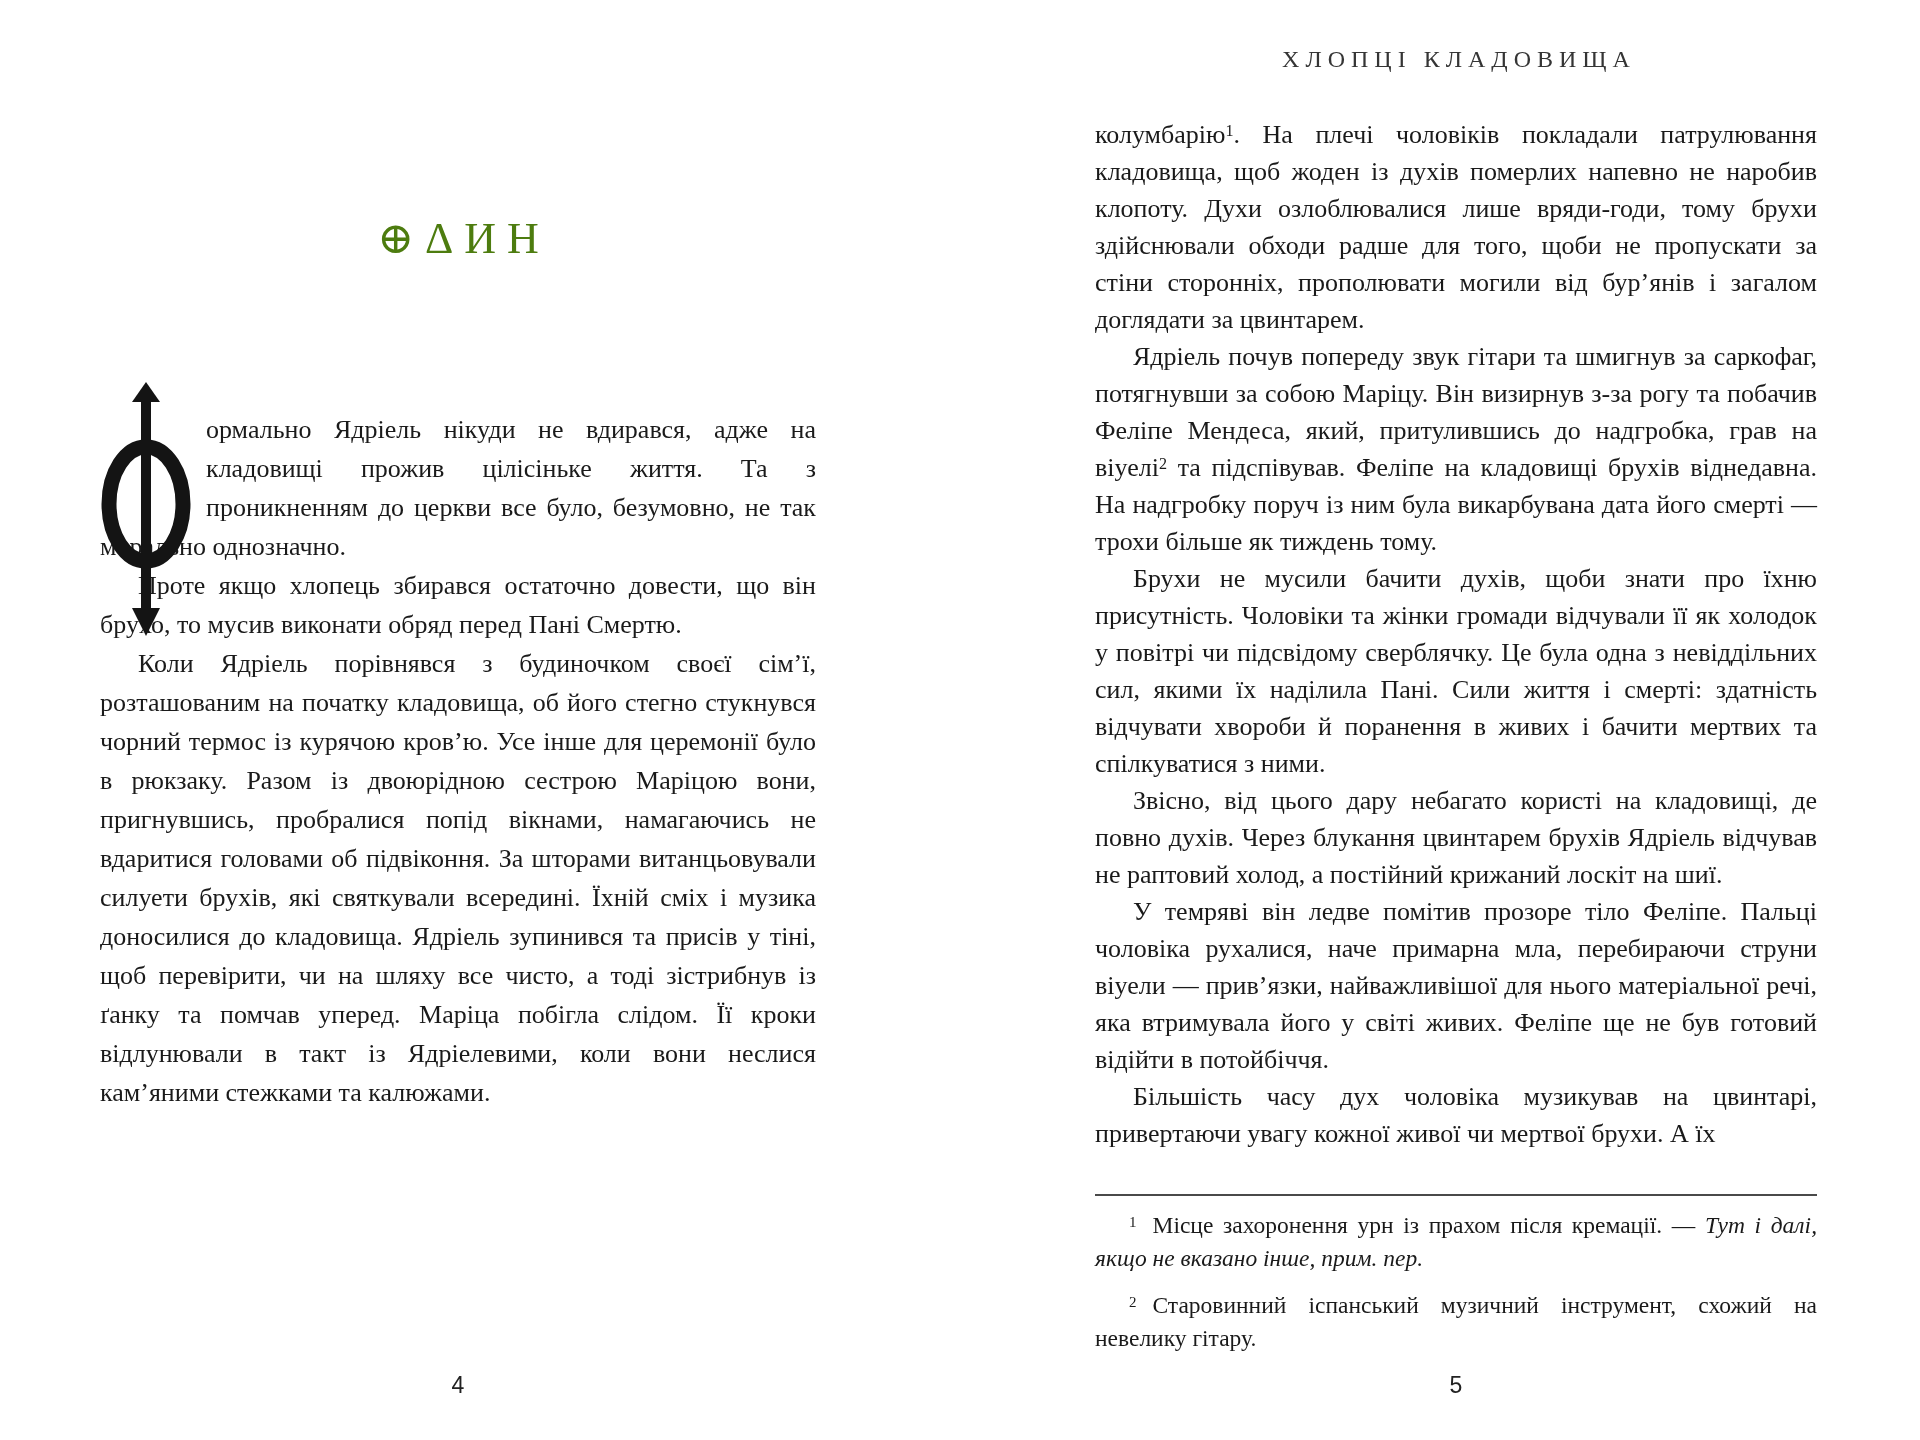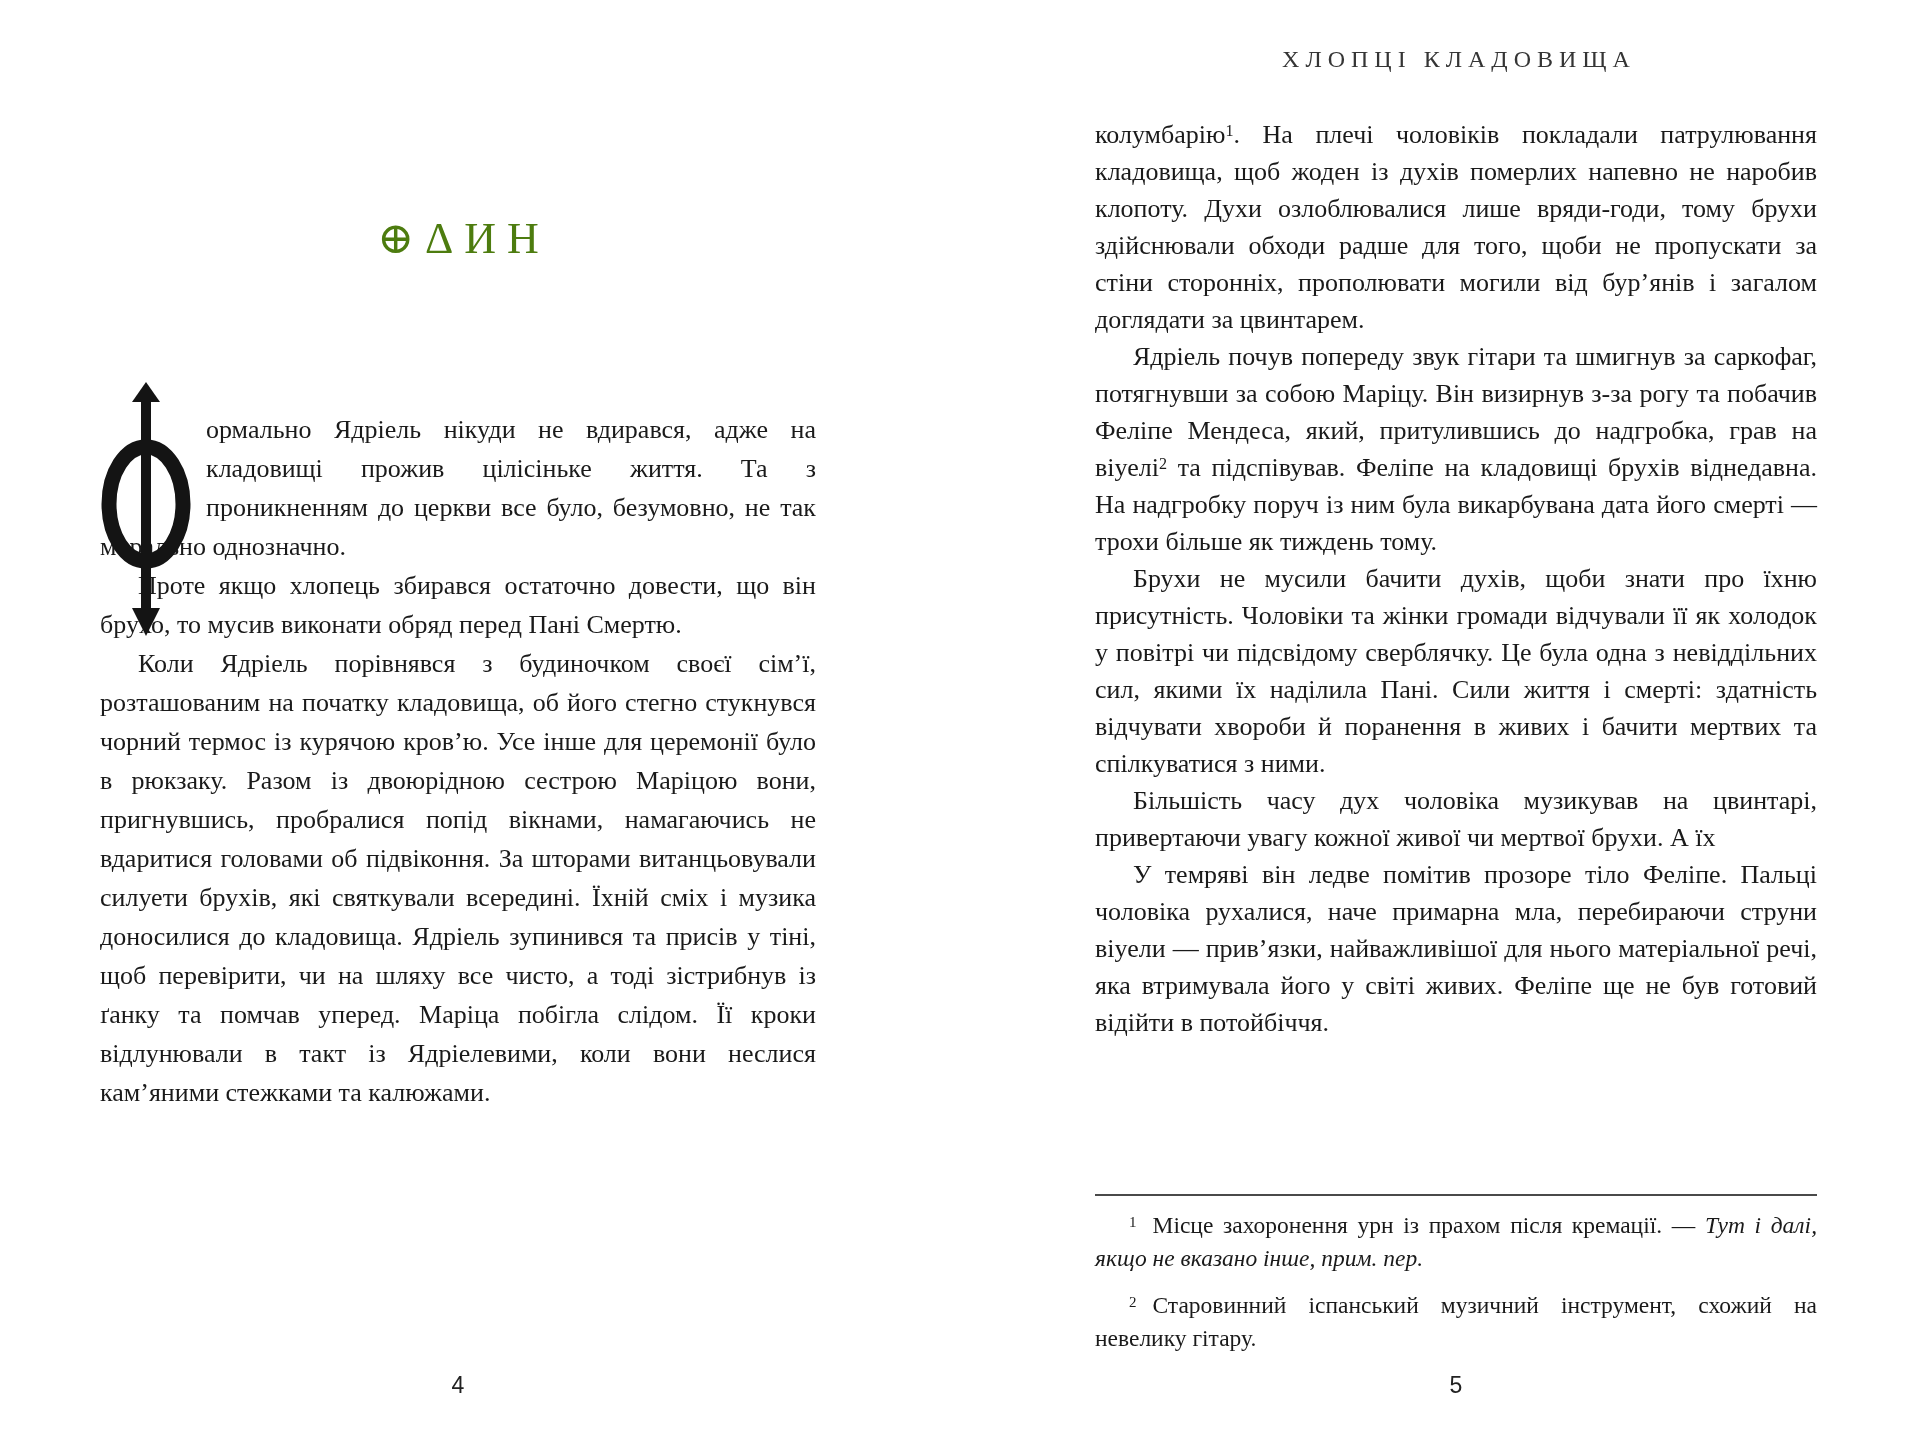--- a/index.html
+++ b/index.html
@@ -145,22 +145,23 @@
   <div class="running-header">ХЛОПЦІ КЛАДОВИЩА</div>
 
   <div class="body-text body-right">
     <p class="no-indent">
       <span>колумбарію</span><sup class="fnref">1</sup><span>. На плечі чоловіків покладали патрулювання кладовища, щоб жоден із духів померлих напевно не наробив клопоту. Духи озлоблювалися лише вряди-годи, тому брухи здійснювали обходи радше для того, щоби не пропускати за стіни сторонніх, прополювати могили від бур’янів і загалом доглядати за цвинтарем.</span>
     </p>
     <p>
       <span>Ядріель почув попереду звук гітари та шмигнув за саркофаг, потягнувши за собою Маріцу. Він визирнув з-за рогу та побачив Феліпе Мендеса, який, притулившись до надгробка, грав на віуелі</span><sup class="fnref">2</sup><span> та підспівував. Феліпе на кладовищі брухів віднедавна. На надгробку поруч із ним була викарбувана дата його смерті — трохи більше як тиждень тому.</span>
     </p>
     <p>Брухи не мусили бачити духів, щоби знати про їхню присутність. Чоловіки та жінки громади відчували її як холодок у повітрі чи підсвідому сверблячку. Це була одна з невіддільних сил, якими їх наділила Пані. Сили життя і смерті: здатність відчувати хвороби й поранення в живих і бачити мертвих та спілкуватися з ними.</p>
+    <p>Звісно, від цього дару небагато користі на кладовищі, де повно духів. Через блукання цвинтарем брухів Ядріель відчував не раптовий холод, а постійний крижаний лоскіт на шиї.</p>
+    <p>У темряві він ледве помітив прозоре тіло Феліпе. Пальці чоловіка рухалися, наче примарна мла, перебираючи струни віуели — прив’язки, найважливішої для нього матеріальної речі, яка втримувала його у світі живих. Феліпе ще не був готовий відійти в потойбіччя.</p>
     <p>Більшість часу дух чоловіка музикував на цвинтарі, привертаючи увагу кожної живої чи мертвої брухи. А їх</p>
-    <p>У темряві він ледве помітив прозоре тіло Феліпе. Пальці чоловіка рухалися, наче примарна мла, перебираючи струни віуели — прив’язки, найважливішої для нього матеріальної речі, яка втримувала його у світі живих. Феліпе ще не був готовий відійти в потойбіччя.</p>
   </div>
 
   <div class="footnotes">
     <hr class="fn-rule">
     <p class="fn">
       <sup>1</sup><span>Місце захоронення урн із прахом після кремації. — </span><em>Тут і далі, якщо не вказано інше, прим. пер.</em>
     </p>
     <p class="fn">
       <sup>2</sup><span>Старовинний іспанський музичний інструмент, схожий на невелику гітару.</span>
     </p>

